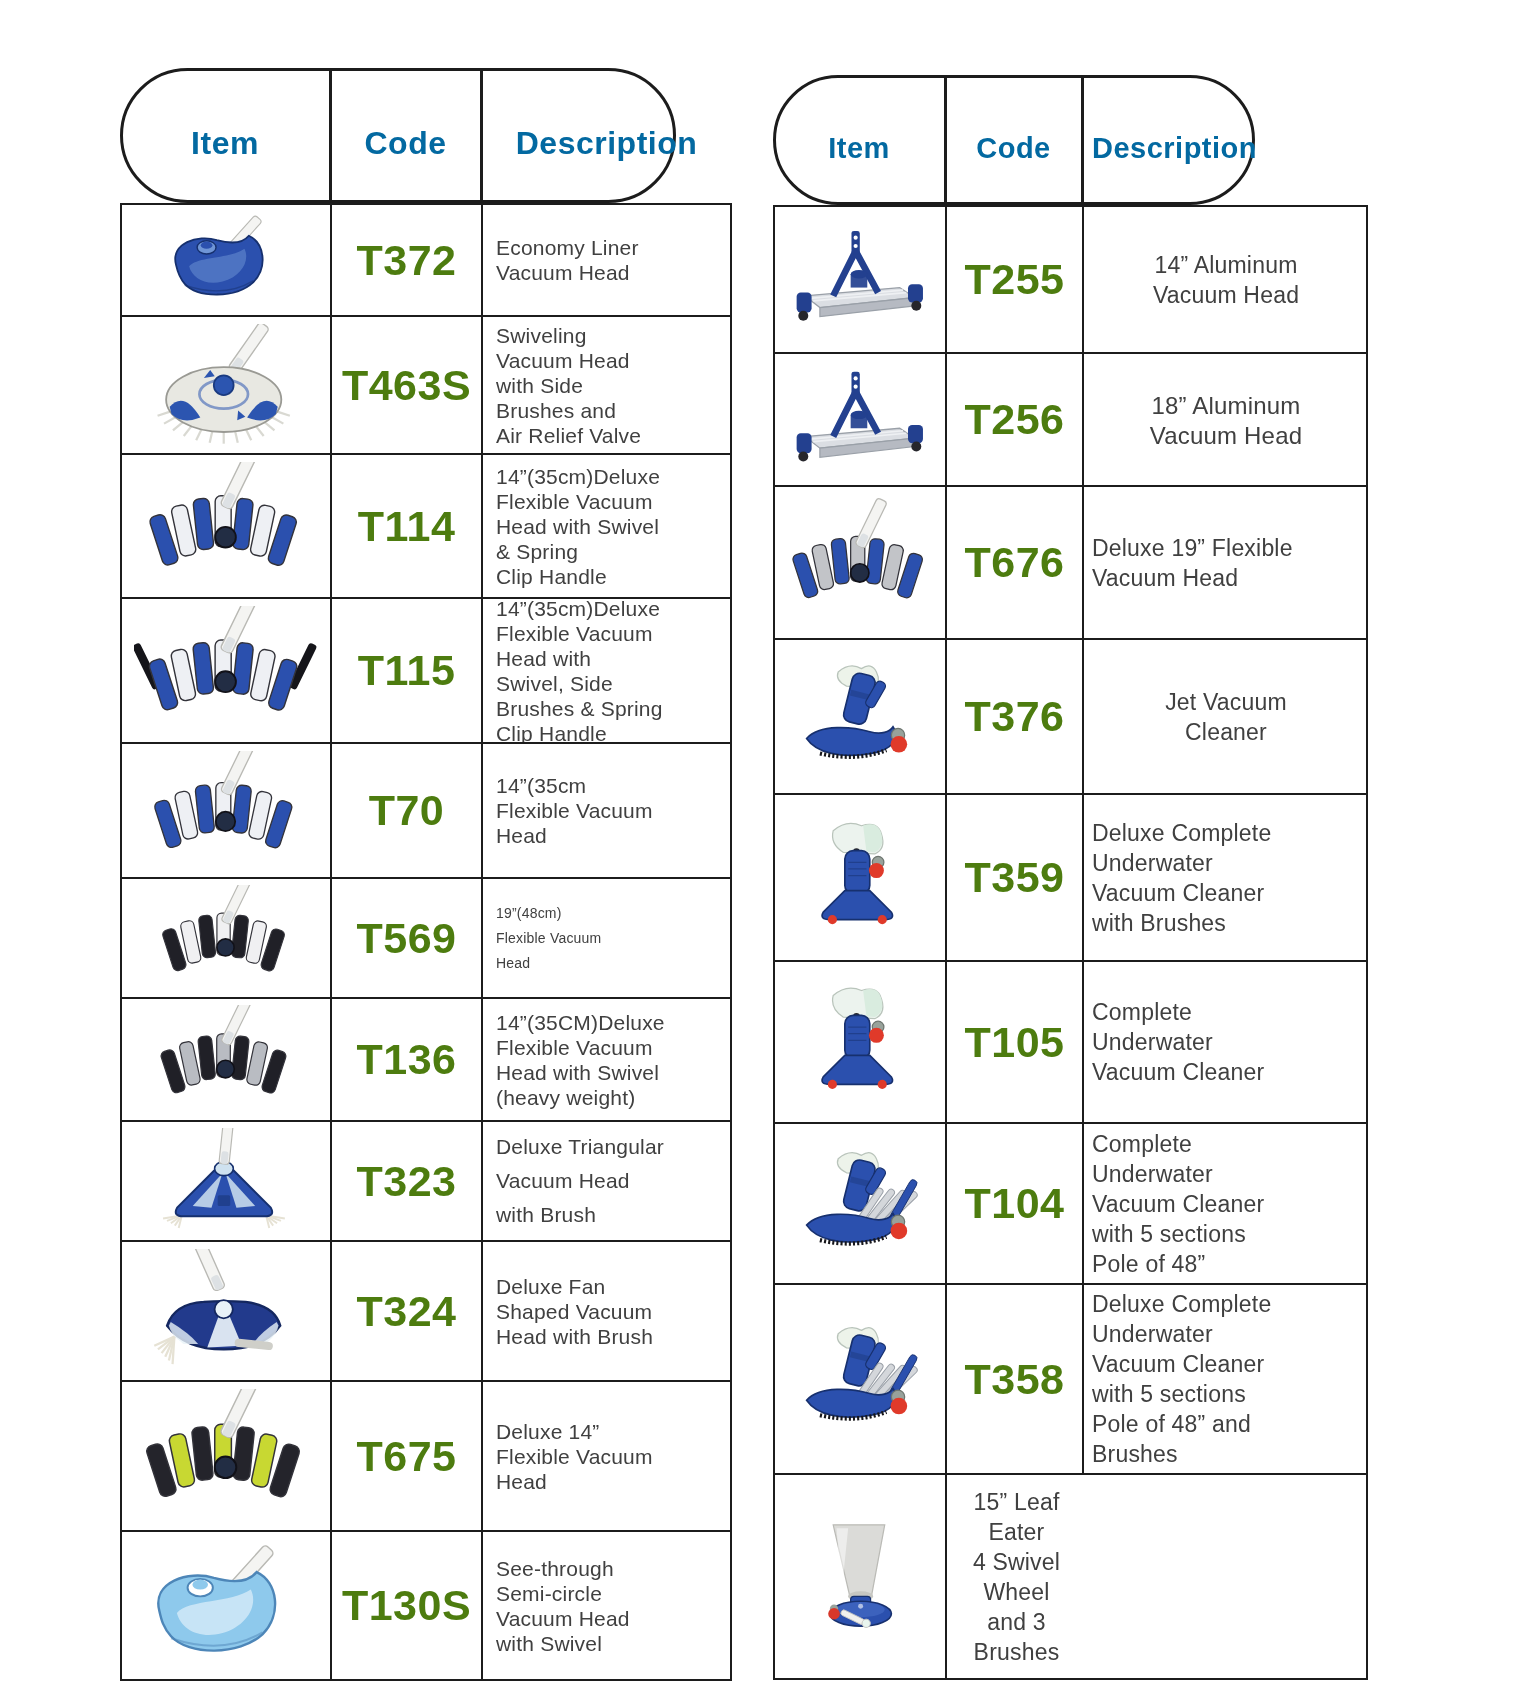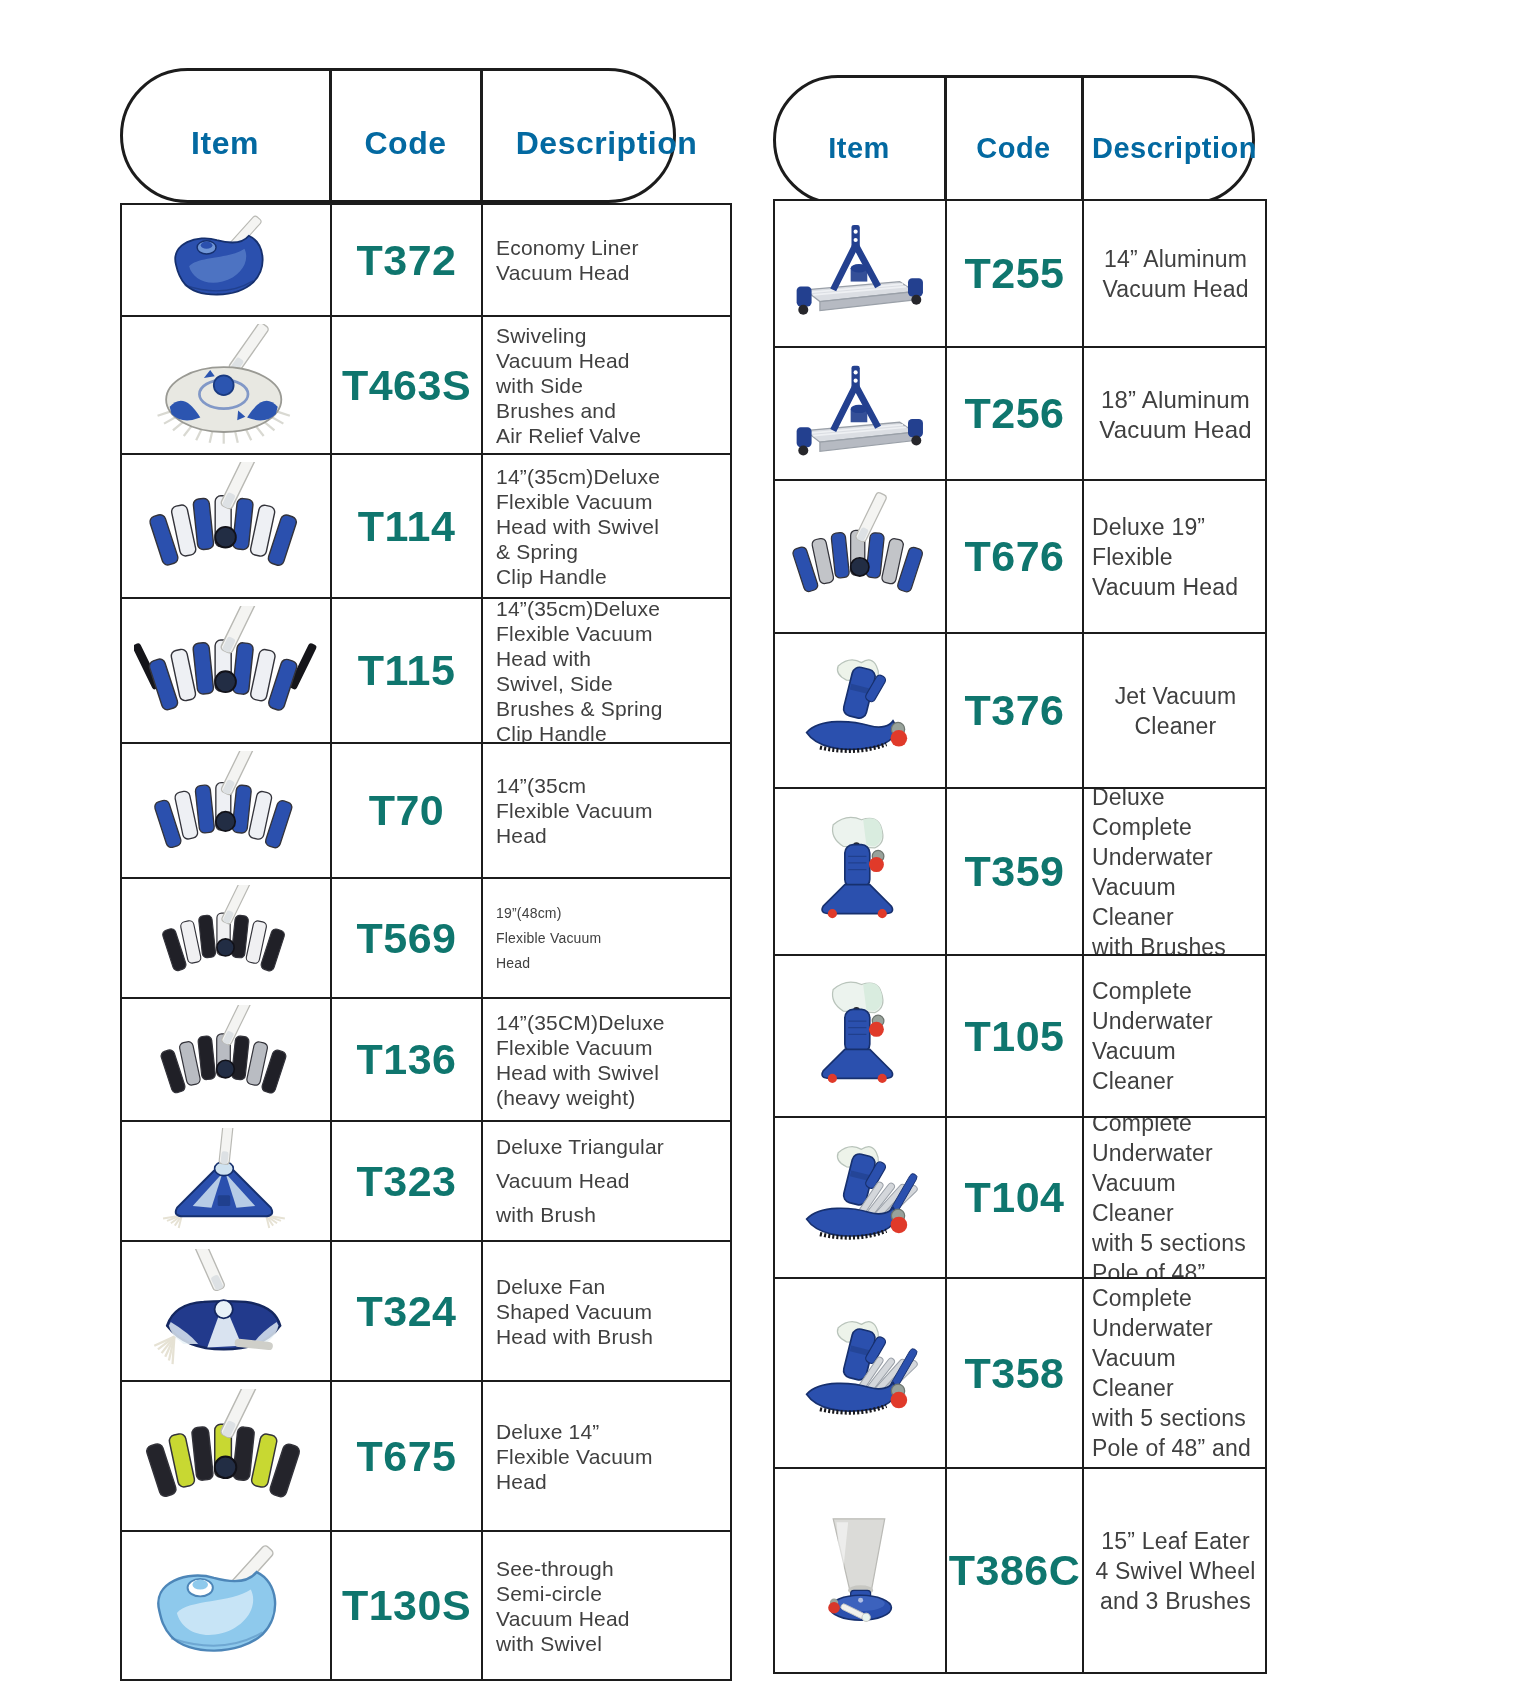--- a/index.html
+++ b/index.html
@@ -22,21 +22,21 @@
     border:2.5px solid #1c1c1c;box-sizing:border-box;
   }
   .cell{
     box-sizing:border-box;display:flex;align-items:center;justify-content:center;
     border-right:2px solid #1c1c1c;border-bottom:2px solid #1c1c1c;overflow:hidden;
     background:#ffffff;
   }
   .cell.lastcol{border-right:none;}
   .cell.lastrow{border-bottom:none;}
   .cell.code{
-    font-weight:bold;font-size:43px;color:#0f766e;letter-spacing:0.5px;
+    font-weight:bold;font-size:43px;color:#4d7c0f;letter-spacing:0.5px;
   }
   .cell.desc{
     justify-content:flex-start;text-align:left;color:#404040;
     white-space:pre-line;letter-spacing:0.2px;
   }
   .cell.desc.center{justify-content:center;text-align:center;}
   .item-photo{width:100%;height:100%;display:flex;align-items:center;justify-content:center;}
   .item-photo svg{width:88%;height:90%;}
 </style>
 </head>
@@ -322,21 +322,21 @@
 with Swivel</div>
       </div>
     </div>
     <div class="cat-table" style="left: 773px; top: 75px; width: 494px;">
       <div class="capsule" style="width: 482px; height: 130px; border-radius: 65px;"></div>
       <div class="hsep" style="left: 171px; height: 126px;"></div>
       <div class="hsep" style="left: 308px; height: 126px;"></div>
       <div class="hlabel" style="left: 0px; width: 172px; height: 130px; font-size: 29px;">Item</div>
       <div class="hlabel" style="left: 172px; width: 137px; height: 130px; font-size: 29px;">Code</div>
       <div class="hlabel" style="left: 309px; width: 185px; height: 130px; font-size: 29px;">Description</div>
-      <div class="tbody" style="top: 124px; width: 494px; grid-template-columns: 172px 137px 1fr; grid-template-rows: 147px 133px 153px 155px 167px 162px 161px 190px 203px;">
+      <div class="tbody" style="top: 130px; width: 595px; grid-template-columns: 172px 137px 1fr; grid-template-rows: 147px 133px 153px 155px 167px 162px 161px 190px 203px;">
         <div class="cell item">
           <div class="item-photo">
             <svg viewBox="0 0 180 136" xmlns="http://www.w3.org/2000/svg" preserveAspectRatio="xMidYMid meet">
               <path d="M24 88 L138 78 L156 90 L42 102 Z" fill="#dbdee3" stroke="#9aa0a8" stroke-width="1.5"></path>
               <path d="M42 102 L156 90 L156 100 L42 113 Z" fill="#b6bac2" stroke="#9aa0a8" stroke-width="1.5"></path>
               <path d="M30 91 L142 81 M34 94 L146 84" stroke="#eef0f3" stroke-width="2"></path>
               <rect x="14" y="84" width="18" height="24" rx="5" fill="#23408f"></rect>
               <circle cx="22" cy="112" r="6" fill="#26262b"></circle>
               <rect x="148" y="74" width="18" height="22" rx="5" fill="#23408f"></rect>
               <circle cx="158" cy="100" r="6" fill="#26262b"></circle>
@@ -524,19 +524,18 @@
               <circle cx="91" cy="104" r="3" fill="#ffffff" opacity="0.6"></circle>
               <circle cx="59" cy="107" r="5" fill="#98a29b"></circle>
               <circle cx="59" cy="113" r="7" fill="#d8372a"></circle>
               <g transform="rotate(26 82 118)">
                 <rect x="66" y="114" width="30" height="7" rx="3" fill="#f1f1ed" stroke="#c5c5c0"></rect>
                 <circle cx="99" cy="117" r="5" fill="#e9f5ef" stroke="#c5c5c0"></circle>
               </g>
             </svg>
           </div>
         </div>
-        <div class="cell code lastrow">T386C</div>
         <div class="cell desc lastcol lastrow center" style="font-size: 23px; line-height: 30px; padding: 6px 6px 6px 8px;">15” Leaf Eater
 4 Swivel Wheel
 and 3 Brushes</div>
       </div>
     </div>
   </main>
 
 </body></html>

